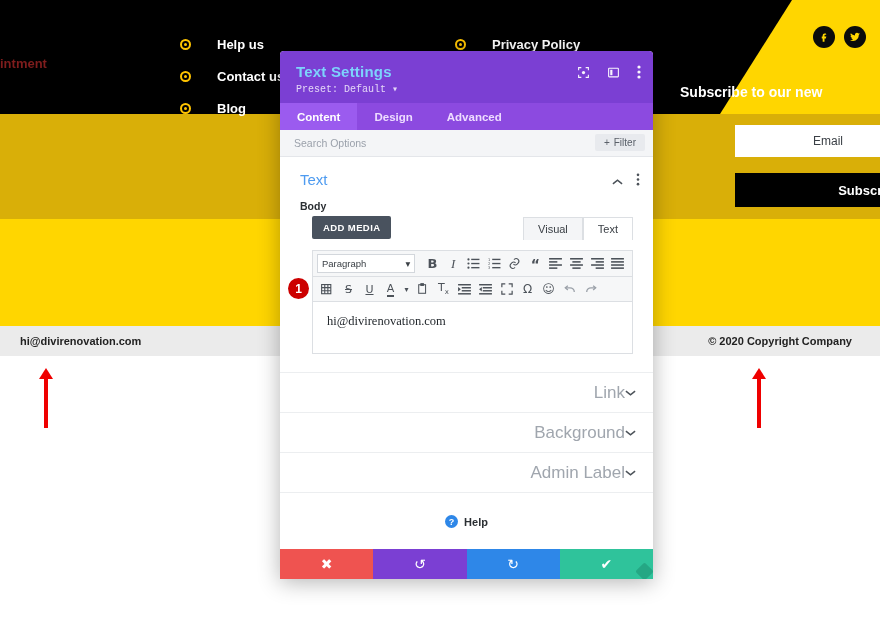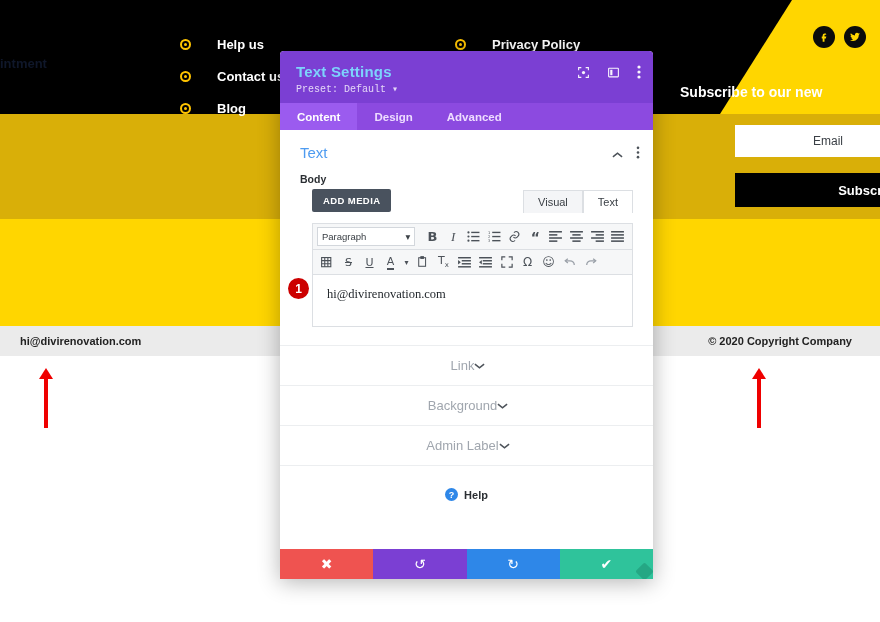--- a/index.html
+++ b/index.html
@@ -37,21 +37,21 @@
     width: 11px; height: 11px; border-radius: 50%;
     border: 2px solid #FFC400; background: #000;
     position: relative; margin-right: 26px; flex: 0 0 auto;
   }
   .nav-bullet::after {
     content: ""; position: absolute; left: 2px; top: 2px;
     width: 3px; height: 3px; border-radius: 50%; background: #FFC400;
   }
   .left-frag {
     position: absolute; left: 0; top: 56px;
-    color: #0f172a; font-size: 13px; font-weight: bold;
+    color: #7f1d1d; font-size: 13px; font-weight: bold;
   }
 
   .social {
     position: absolute; right: 14px; top: 26px;
     display: flex; gap: 9px; z-index: 4;
   }
   .soc {
     width: 22px; height: 22px; border-radius: 50%; background: #0b0b0b;
     display: flex; align-items: center; justify-content: center;
     color: #FFD600; font-size: 12px; font-weight: bold;
@@ -203,23 +203,23 @@
 
   .badge-one {
     position: absolute; left: 288px; top: 278px;
     width: 21px; height: 21px; border-radius: 50%;
     background: #cc0000; color: #ffffff;
     display: flex; align-items: center; justify-content: center;
     font-size: 12px; font-weight: bold; z-index: 30;
   }
 
   .acc {
-    display: flex; align-items: center; justify-content: center;
+    display: flex; align-items: center; justify-content: flex-end;
     padding: 0 17px 0 20px; height: 40px;
-    border-top: 1px solid #eceef0; color: #a0a6ae; font-size: 13px;
+    border-top: 1px solid #eceef0; color: #a0a6ae; font-size: 17px;
   }
   .acc .chev { color: #6b7178; font-size: 12px; }
 
   .help-row {
     display: flex; align-items: center; justify-content: center; gap: 6px;
     padding: 22px 0 0 0; border-top: 1px solid #eceef0; margin-top: 0;
   }
   .help-dot {
     width: 13px; height: 13px; border-radius: 50%; background: #2e87e8;
     color: #fff; font-size: 9px; font-weight: bold;
@@ -344,20 +344,27 @@
         </span>
       </div>
     </div>
 
     <div class="tabs">
       <div class="tab active">Content</div>
       <div class="tab">Design</div>
       <div class="tab">Advanced</div>
     </div>
 
+    <div class="search-row">
+      <span class="search-ph">Search Options</span>
+      <div class="filter-btn">
+        <span>+</span>
+        <span>Filter</span>
+      </div>
+    </div>
 
     <div class="scrollbody">
 
       <div class="sec-head">
         <span class="sec-title">Text</span>
         <span class="sec-ctrl">
           <span>
             <svg width="11" height="8" viewBox="0 0 12 8" fill="none" stroke="#4c5259" stroke-width="1.7">
               <path d="M1 6l5-4 5 4"></path>
             </svg>

